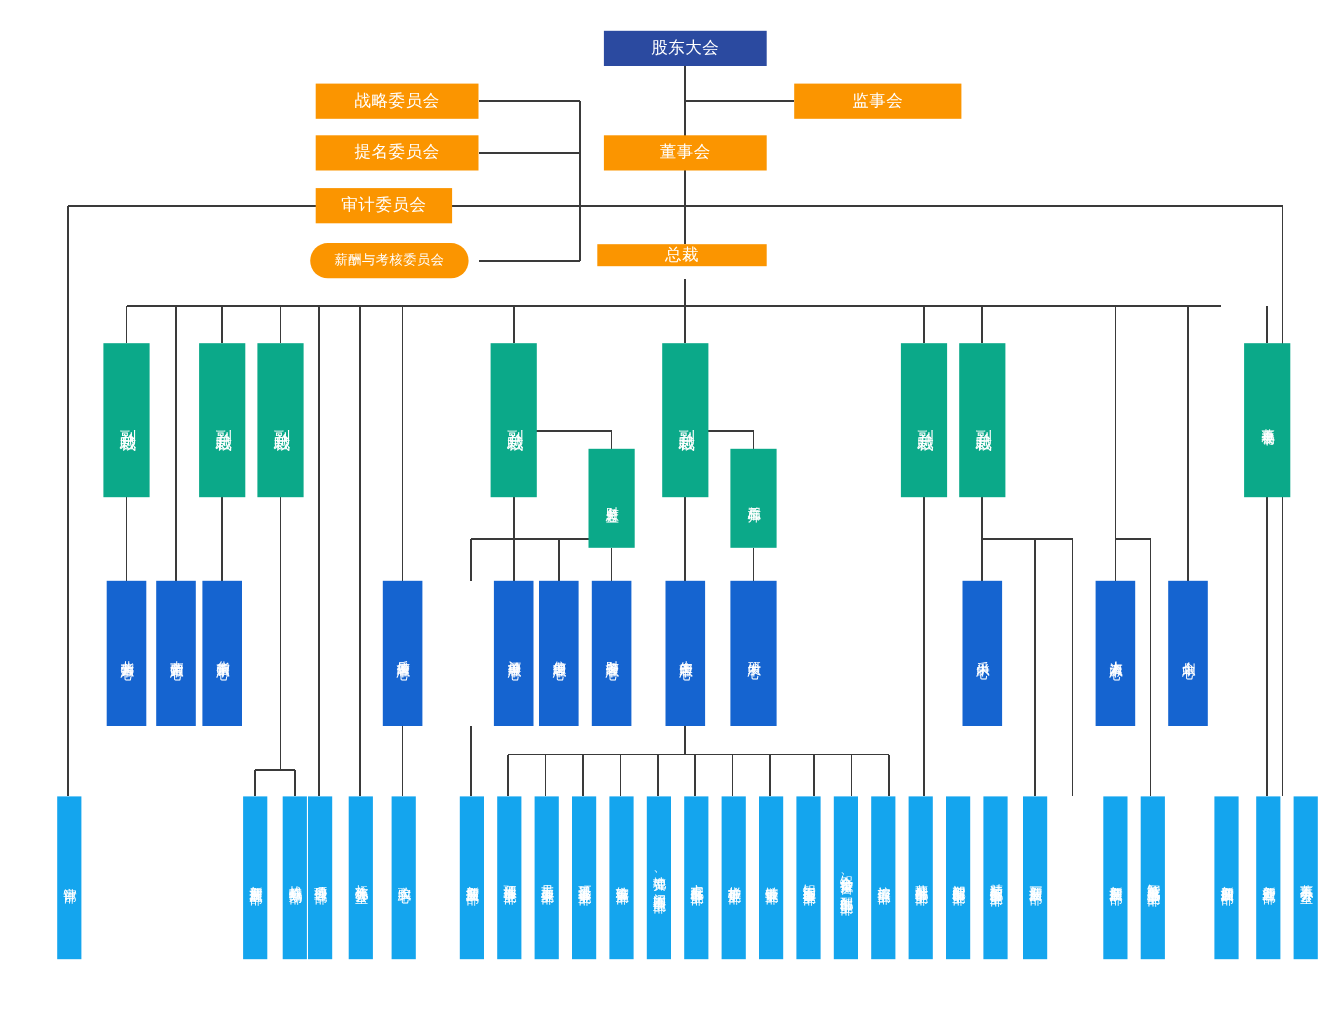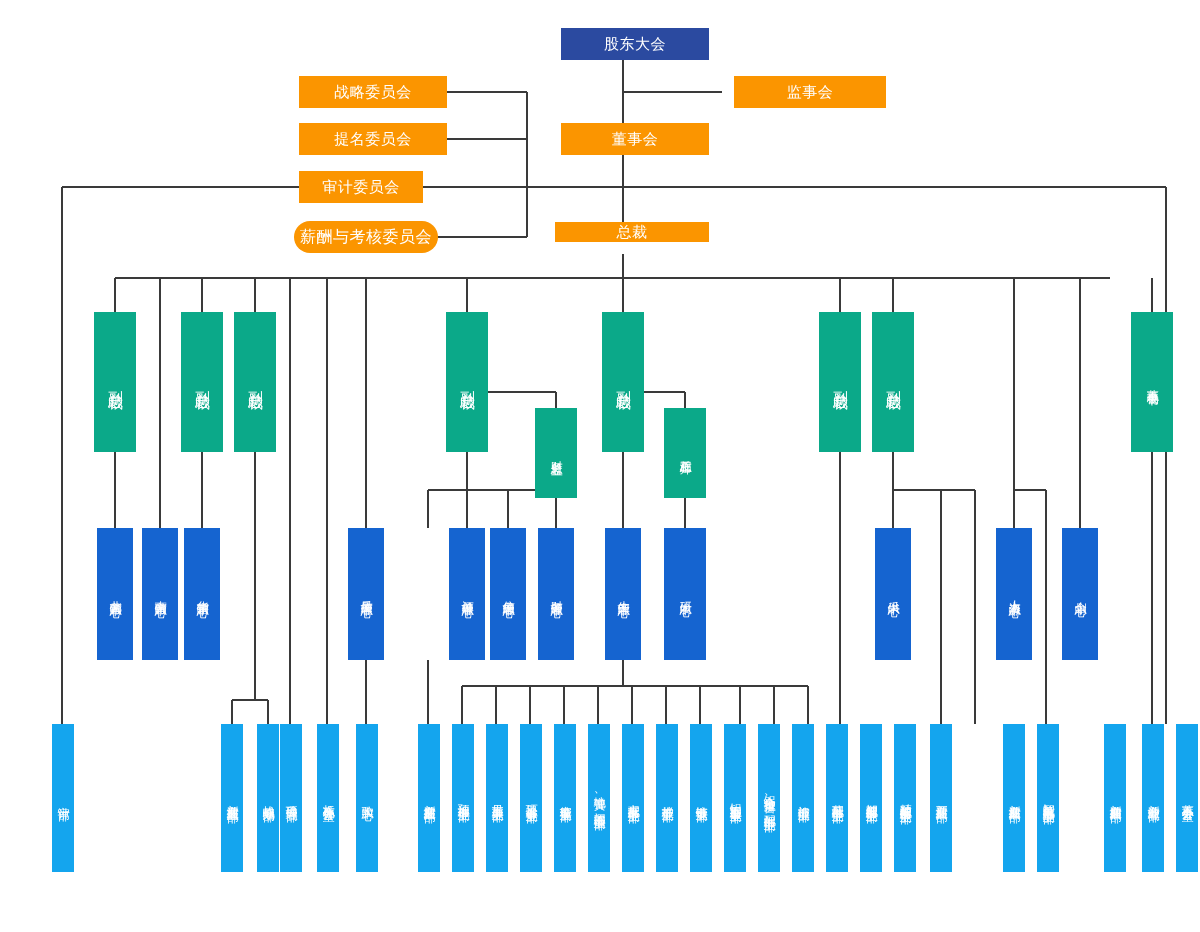--- a/index.html
+++ b/index.html
@@ -1,21 +1,21 @@
 <!DOCTYPE html>
 <html><head>
 <meta charset="utf-8">
 <style>
   html,body{margin:0;padding:0;background:#ffffff;}
   body{font-family:"Liberation Sans","DejaVu Sans",sans-serif;}
   #chart{position:relative;width:1200px;height:932px;background:#fff;overflow:hidden;}
   #wires{position:absolute;left:0;top:0;width:1200px;height:932px;pointer-events:none;}
   .node{position:absolute;box-sizing:border-box;display:flex;align-items:center;justify-content:center;
         color:#ffffff;text-align:center;line-height:1.12;letter-spacing:0.5px;}
-  .node.h{font-size:15px;margin-left:12px;}
+  .node.h{font-size:15px;}
   .node.v{writing-mode:vertical-rl;text-orientation:upright;font-size:15px;letter-spacing:2px;}
   .node.v.sm{font-size:12px;letter-spacing:1px;}
   .c-navy{background:#2B4AA0;}
   .c-orange{background:#FB9500;}
   .c-green{background:#0BA989;}
   .c-blue{background:#1564D0;}
   .c-lblue{background:#14A5EE;}
 </style>
 </head>
 <body>
@@ -120,21 +120,21 @@
 
   <div class="node h c-orange" style="left:722px;top:76px;width:152px;height:32px;">监事会</div>
 
   <div class="node h c-orange" style="left:549px;top:123px;width:148px;height:32px;">董事会</div>
 
   <div class="node h c-orange" style="left:543px;top:222px;width:154px;height:20px;">总裁</div>
 
   <div class="node h c-orange" style="left:287px;top:123px;width:148px;height:32px;">提名委员会</div>
   <div class="node h c-orange" style="left:287px;top:76px;width:148px;height:32px;">战略委员会</div>
   <div class="node h c-orange" style="left:287px;top:171px;width:124px;height:32px;">审计委员会</div>
-  <div class="node h c-orange" style="left:282px;top:221px;width:144px;height:32px;font-size:16px;border-radius:16px;">薪酬与考核委员会</div>
+  <div class="node h c-orange" style="left:282px;top:221px;width:144px;height:32px;font-size:12px;border-radius:16px;">薪酬与考核委员会</div>
 
   <div class="node v c-green" style="left:94px;top:312px;width:42px;height:140px;">副总裁</div>
   <div class="node v c-green" style="left:181px;top:312px;width:42px;height:140px;">副总裁</div>
   <div class="node v c-green" style="left:234px;top:312px;width:42px;height:140px;">副总裁</div>
   <div class="node v c-green" style="left:446px;top:312px;width:42px;height:140px;">副总裁</div>
   <div class="node v c-green" style="left:602px;top:312px;width:42px;height:140px;">副总裁</div>
   <div class="node v c-green" style="left:819px;top:312px;width:42px;height:140px;">副总裁</div>
   <div class="node v c-green" style="left:872px;top:312px;width:42px;height:140px;">副总裁</div>
 
   <div class="node v c-green sm" style="left:535px;top:408px;width:42px;height:90px;">财务总监</div>

